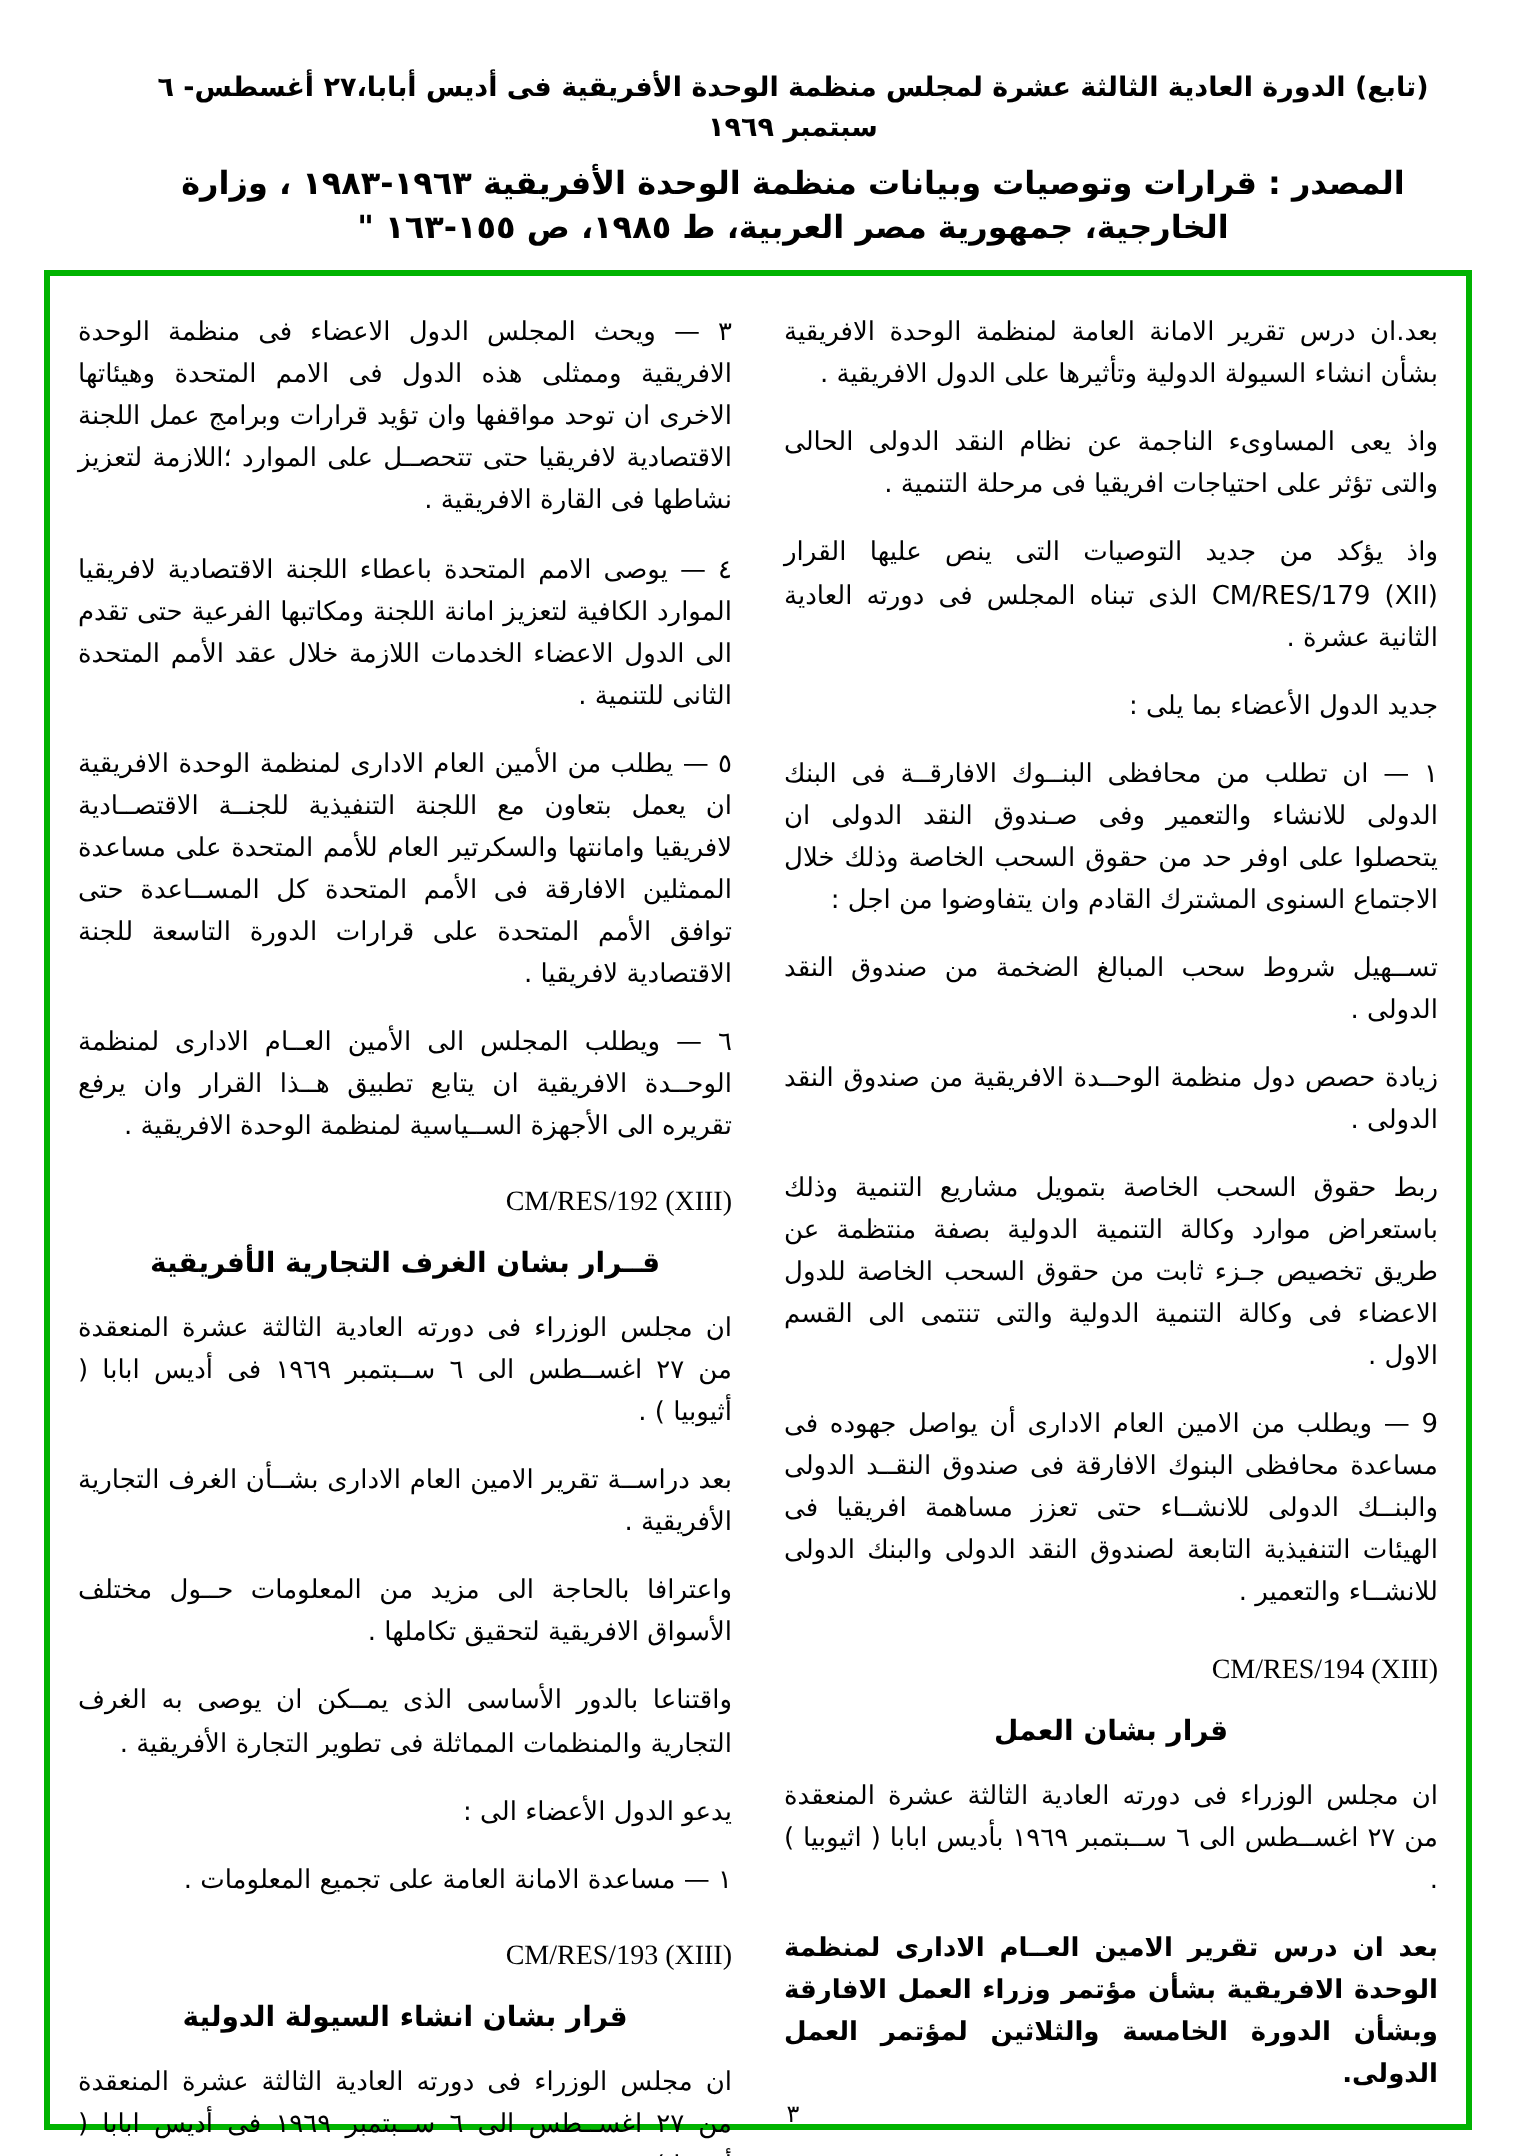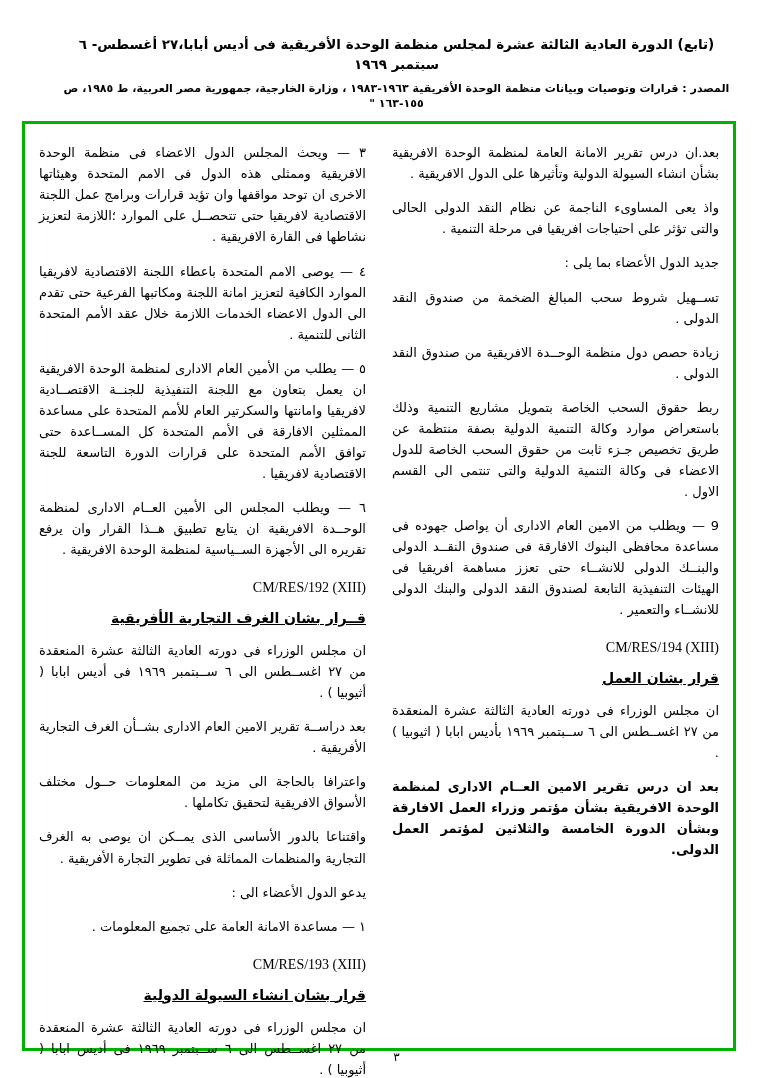--- a/index.html
+++ b/index.html
@@ -27,21 +27,21 @@
     margin: 0 0 6px 0;
   }
   .doc-title {
     font-size: 13.5px;
     font-weight: bold;
     line-height: 1.5;
     margin: 4px 0 6px 0;
     letter-spacing: 0;
   }
   .doc-source {
-    font-size: 11px;
+    font-size: 16px;
     font-weight: bold;
     line-height: 1.4;
     margin: 0 0 10px 0;
   }
   .frame {
     border: 3px solid #00b300;
     box-sizing: border-box;
     width: 714px;
     height: 930px;
     margin: 0 auto;
@@ -73,23 +73,23 @@
     font-family: "Liberation Serif", "DejaVu Serif", serif;
     font-size: 14px;
     direction: ltr;
     text-align: right;
     margin: 20px 0 14px 0;
     font-weight: normal;
   }
   .res-heading {
     font-size: 14px;
     font-weight: bold;
+    text-align: center;
     margin: 0 0 14px 0;
     letter-spacing: 1px;
-    text-decoration: underline;
   }
   .res-heading.spaced {
     letter-spacing: 2px;
   }
   .page-number {
     position: absolute;
     bottom: 14px;
     left: 0;
     right: 0;
     text-align: center;
@@ -105,21 +105,23 @@
     <div class="doc-title">(تابع) الدورة العادية الثالثة عشرة لمجلس منظمة الوحدة الأفريقية فى أديس أبابا،٢٧ أغسطس- ٦ سبتمبر ١٩٦٩</div>
     <div class="doc-source">المصدر : قرارات وتوصيات وبيانات منظمة الوحدة الأفريقية ١٩٦٣-١٩٨٣ ، وزارة الخارجية، جمهورية مصر العربية، ط ١٩٨٥، ص ١٥٥-١٦٣ "</div>
   </div>
 
   <div class="frame">
     <div class="cols">
 
       <div class="col">
         <p class="para">بعد.ان درس تقرير الامانة العامة لمنظمة الوحدة الافريقية بشأن انشاء السيولة الدولية وتأثيرها على الدول الافريقية .</p>
         <p class="para">واذ يعى المساوىء الناجمة عن نظام النقد الدولى الحالى والتى تؤثر على احتياجات افريقيا فى مرحلة التنمية .</p>
+        <p class="para">واذ يؤكد من جديد التوصيات التى ينص عليها القرار CM/RES/179 (XII) الذى تبناه المجلس فى دورته العادية الثانية عشرة .</p>
         <p class="para">جديد الدول الأعضاء بما يلى :</p>
+        <p class="para">١ — ان تطلب من محافظى البنــوك الافارقــة فى البنك الدولى للانشاء والتعمير وفى صـندوق النقد الدولى ان يتحصلوا على اوفر حد من حقوق السحب الخاصة وذلك خلال الاجتماع السنوى المشترك القادم وان يتفاوضوا من اجل :</p>
         <p class="para">تســهيل شروط سحب المبالغ الضخمة من صندوق النقد الدولى .</p>
         <p class="para">زيادة حصص دول منظمة الوحــدة الافريقية من صندوق النقد الدولى .</p>
         <p class="para">ربط حقوق السحب الخاصة بتمويل مشاريع التنمية وذلك باستعراض موارد وكالة التنمية الدولية بصفة منتظمة عن طريق تخصيص جـزء ثابت من حقوق السحب الخاصة للدول الاعضاء فى وكالة التنمية الدولية والتى تنتمى الى القسم الاول .</p>
         <p class="para">9 — ويطلب من الامين العام الادارى أن يواصل جهوده فى مساعدة محافظى البنوك الافارقة فى صندوق النقــد الدولى والبنــك الدولى للانشــاء حتى تعزز مساهمة افريقيا فى الهيئات التنفيذية التابعة لصندوق النقد الدولى والبنك الدولى للانشــاء     والتعمير .</p>
 
         <div class="res-code">CM/RES/194  (XIII)</div>
         <div class="res-heading spaced">قرار بشان العمل</div>
         <p class="para">ان مجلس الوزراء فى دورته العادية الثالثة عشرة المنعقدة من ٢٧ اغســطس الى ٦ ســبتمبر ١٩٦٩ بأديس ابابا ( اثيوبيا ) .</p>
         <p class="para bold">بعد ان درس تقرير الامين العــام الادارى لمنظمة الوحدة الافريقية بشأن مؤتمر وزراء العمل الافارقة وبشأن الدورة الخامسة والثلاثين لمؤتمر العمل الدولى.</p>
       </div>

